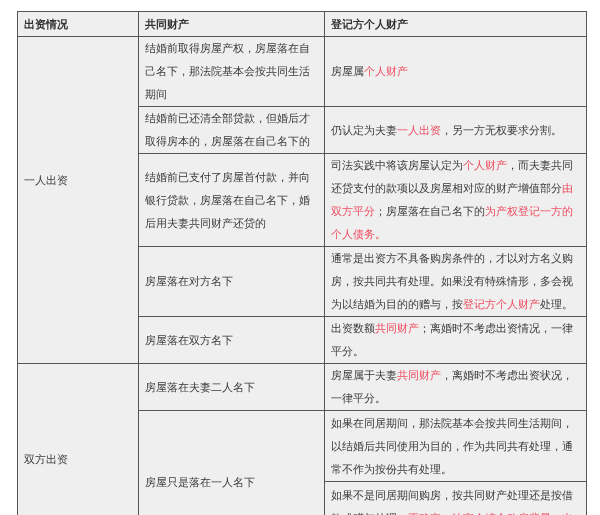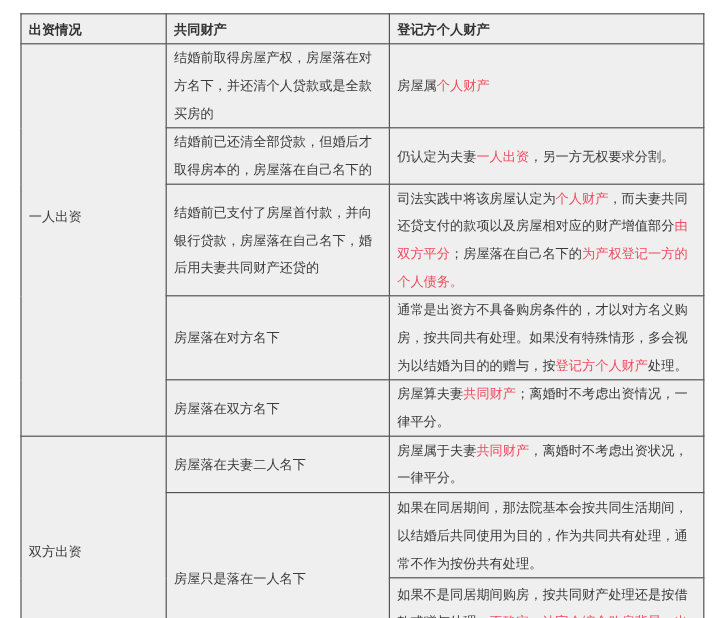--- a/index.html
+++ b/index.html
@@ -26,38 +26,38 @@
     </colgroup>
   <tbody>
       <tr style="height:25px">
     <th>出资情况</th>
     <th>共同财产</th>
     <th>登记方个人财产</th>
   </tr>
 
   <tr style="height:44px">
     <td rowspan="5"><span>一人出资</span><div style="height:40px"></div></td>
-    <td>结婚前取得房屋产权，房屋落在对方名下，并还清个人贷款或是全款买房的</td>
+    <td>结婚前取得房屋产权，房屋落在自己名下，那法院基本会按共同生活期间</td>
     <td><span>房屋属</span><span class="hl">个人财产</span></td>
   </tr>
   <tr style="height:45px">
     <td>结婚前已还清全部贷款，但婚后才取得房本的，房屋落在自己名下的</td>
     <td><span>仍认定为夫妻</span><span class="hl">一人出资</span><span>，另一方无权要求分割。</span></td>
   </tr>
   <tr style="height:72px">
     <td>结婚前已支付了房屋首付款，并向银行贷款，房屋落在自己名下，婚后用夫妻共同财产还贷的</td>
     <td><span>司法实践中将该房屋认定为</span><span class="hl">个人财产</span><span>，而夫妻共同还贷支付的款项以及房屋相对应的财产增值部分</span><span class="hl">由双方平分</span><span>；房屋落在自己名下的</span><span class="hl">为产权登记一方的个人债务。</span></td>
   </tr>
   <tr style="height:69px">
     <td>房屋落在对方名下</td>
     <td><span>通常是出资方不具备购房条件的，才以对方名义购房，按共同共有处理。如果没有特殊情形，多会视为以结婚为目的的赠与，按</span><span class="hl">登记方个人财产</span><span>处理。</span></td>
   </tr>
   <tr style="height:47px">
     <td>房屋落在双方名下</td>
-    <td><span>房屋算夫妻</span><span class="hl">共同财产</span><span>；离婚时不考虑出资情况，一律平分。</span></td>
+    <td><span>出资数额</span><span class="hl">共同财产</span><span>；离婚时不考虑出资情况，一律平分。</span></td>
   </tr>
 
   <tr style="height:47px">
     <td rowspan="3"><span>双方出资</span></td>
     <td>房屋落在夫妻二人名下</td>
     <td><span>房屋属于夫妻</span><span class="hl">共同财产</span><span>，离婚时不考虑出资状况，一律平分。</span></td>
   </tr>
   <tr style="height:71px">
     <td rowspan="2">房屋只是落在一人名下</td>
     <td><span>如果在同居期间，那法院基本会按共同生活期间，以结婚后共同使用为目的，作为共同共有处理，通常不作为按份共有处理。</span></td>

